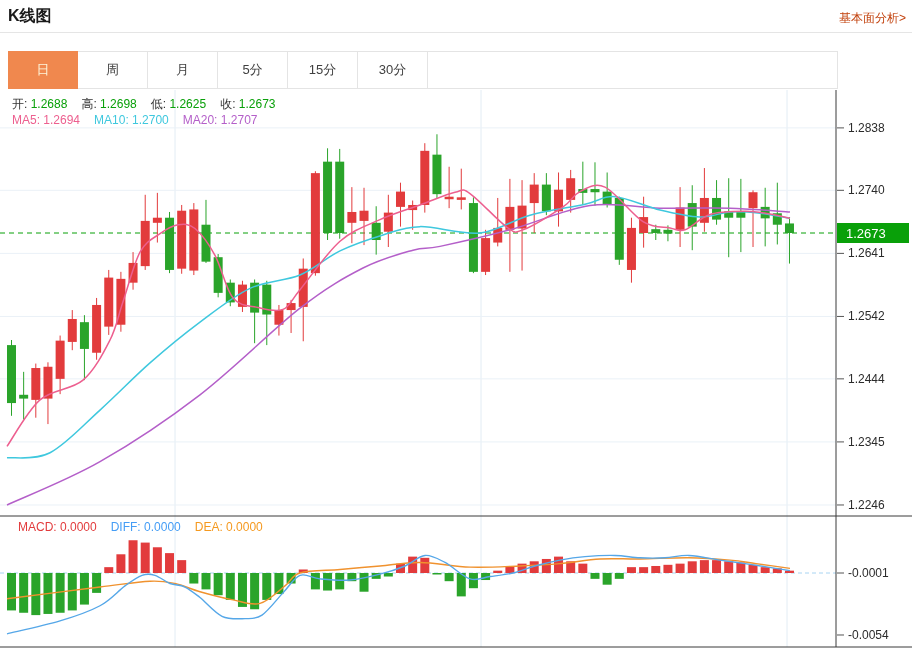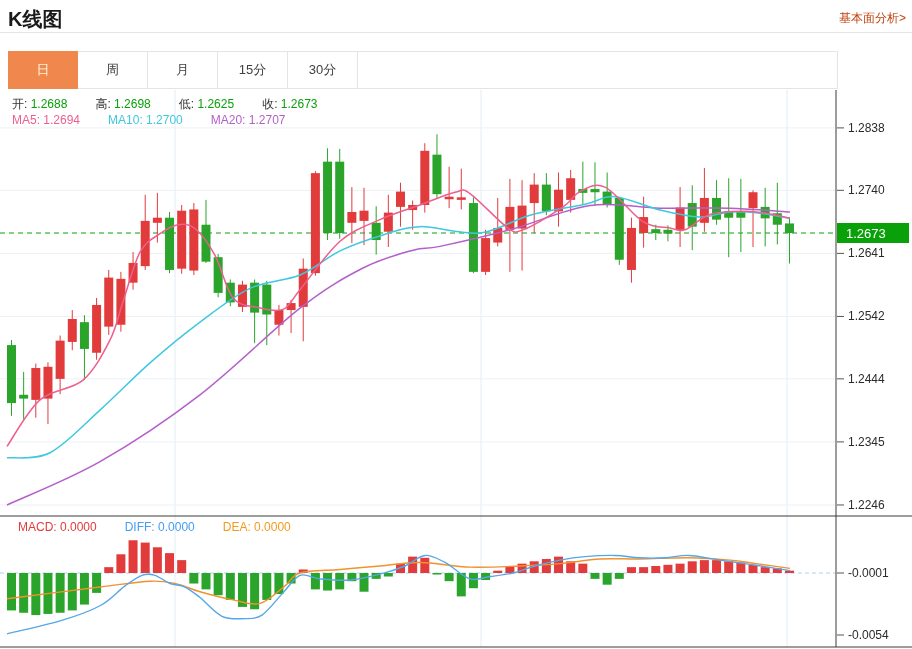--- a/index.html
+++ b/index.html
@@ -1,26 +1,26 @@
 <!DOCTYPE html>
 <html><head>
 <meta charset="utf-8">
 <style>
   * { margin:0; padding:0; box-sizing:border-box; }
   body { background:#fff; font-family:"Liberation Sans","DejaVu Sans",sans-serif; }
   .page { position:relative; width:912px; height:649px; background:#fff; overflow:hidden; }
-  .page-title { position:absolute; left:8px; top:6px; font-size:20px; font-weight:bold; color:#1a1a1a; }
+  .page-title { position:absolute; left:8px; top:6px; font-size:16px; font-weight:bold; color:#1a1a1a; }
   .fund-link { position:absolute; right:6px; top:10px; font-size:12px; color:#c2410c; text-decoration:none; cursor:pointer; }
   .header-divider { position:absolute; left:0; top:32px; width:912px; height:1px; background:#e5e5e5; }
   .tabbar { position:absolute; left:8px; top:51px; width:830px; height:38px; border:1px solid #e4e4e4; background:#fff; display:flex; }
   .tab { width:70px; height:100%; line-height:36px; text-align:center; font-size:13px; color:#404040; border-right:1px solid #e4e4e4; cursor:pointer; }
   .tab.active { background:#f0884e; color:#fdf5da; margin:-1px 0 -1px -1px; height:38px; line-height:38px; border-right:none; }
   .chart-svg { position:absolute; left:0; top:0; }
   .legend-row { position:absolute; font-size:12px; white-space:nowrap; }
-  .legend-row .li { margin-right:28px; }
+  .legend-row .li { margin-right:14px; }
   #legend-ohlc { left:12px; top:96px; }
   #legend-ma { left:12px; top:113px;text-align:center; }
   #legend-macd { left:18px; top:520px; }
 </style>
 </head>
 <body>
 
 <div class="page">
   <svg id="chart-svg" class="chart-svg" width="912" height="649">
       <line x1="175" y1="90" x2="175" y2="647" stroke="#e2ecf4"></line>
@@ -259,19 +259,20 @@
       <rect x="837" y="223" width="72" height="20" fill="#09a009"></rect>
       <text x="846" y="237.5" fill="#ffffff" font-size="13" font-family="&quot;Liberation Sans&quot;,&quot;DejaVu Sans&quot;,sans-serif">1.2673</text>
     </svg>
   <div class="page-title">K线图</div>
   <a class="fund-link">基本面分析&gt;</a>
   <div class="header-divider"></div>
   <div class="tabbar" id="tabbar">
       <div class="tab active">日</div>
       <div class="tab">周</div>
       <div class="tab">月</div>
+      <div class="tab">5分</div>
       <div class="tab">15分</div>
       <div class="tab">30分</div>
     </div>
   <div class="legend-row" id="legend-ohlc"><span class="li"><span style="color: rgb(51, 51, 51);">开: </span><span style="color: rgb(10, 160, 10);">1.2688</span></span><span class="li"><span style="color: rgb(51, 51, 51);">高: </span><span style="color: rgb(10, 160, 10);">1.2698</span></span><span class="li"><span style="color: rgb(51, 51, 51);">低: </span><span style="color: rgb(10, 160, 10);">1.2625</span></span><span class="li"><span style="color: rgb(51, 51, 51);">收: </span><span style="color: rgb(10, 160, 10);">1.2673</span></span></div>
   <div class="legend-row" id="legend-ma"><span class="li"><span style="color: rgb(237, 95, 143);">MA5: </span><span style="color: rgb(237, 95, 143);">1.2694</span></span><span class="li"><span style="color: rgb(63, 200, 222);">MA10: </span><span style="color: rgb(63, 200, 222);">1.2700</span></span><span class="li"><span style="color: rgb(180, 95, 201);">MA20: </span><span style="color: rgb(180, 95, 201);">1.2707</span></span></div>
   <div class="legend-row" id="legend-macd"><span class="li"><span style="color: rgb(226, 59, 60);">MACD: </span><span style="color: rgb(226, 59, 60);">0.0000</span></span><span class="li"><span style="color: rgb(69, 157, 245);">DIFF: </span><span style="color: rgb(69, 157, 245);">0.0000</span></span><span class="li"><span style="color: rgb(245, 153, 31);">DEA: </span><span style="color: rgb(245, 153, 31);">0.0000</span></span></div>
 </div>
 
 </body></html>

